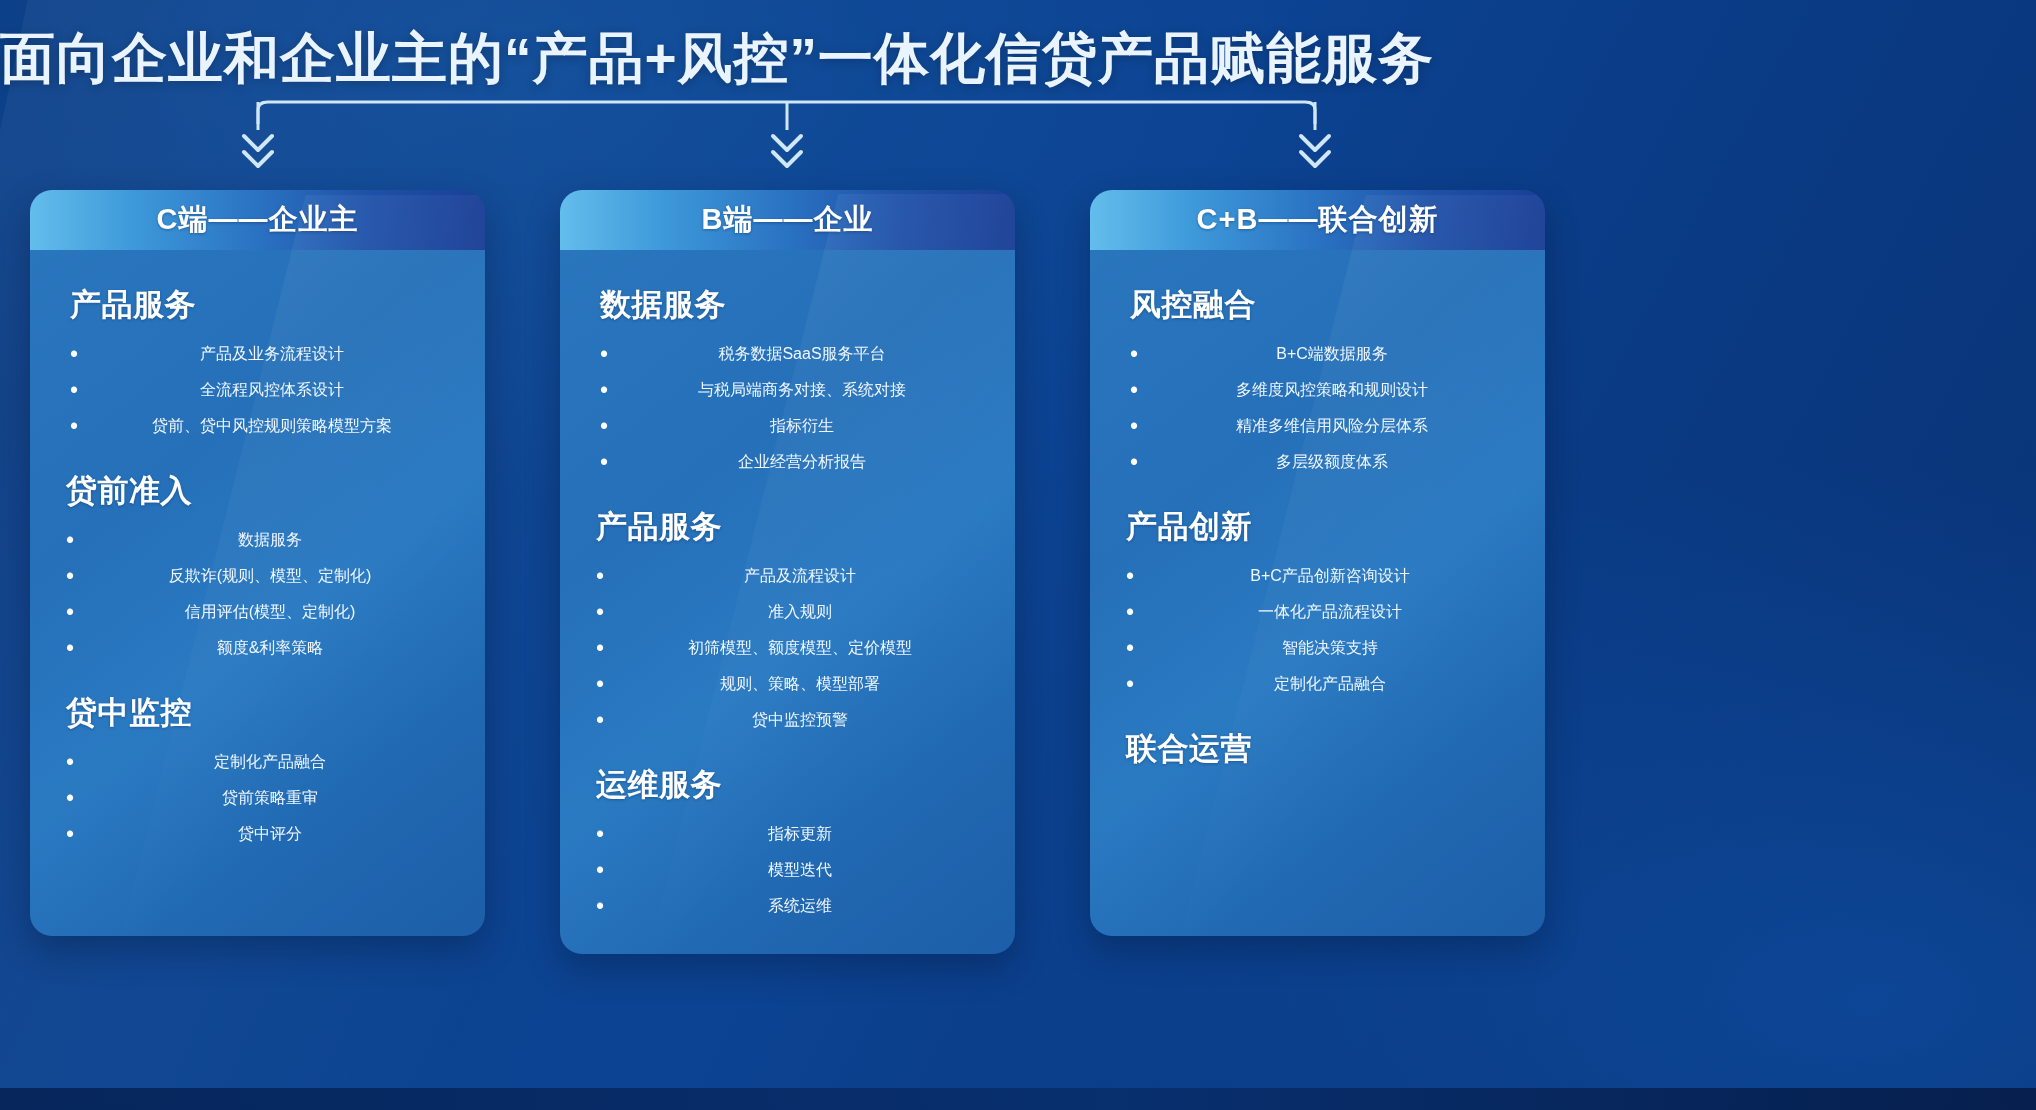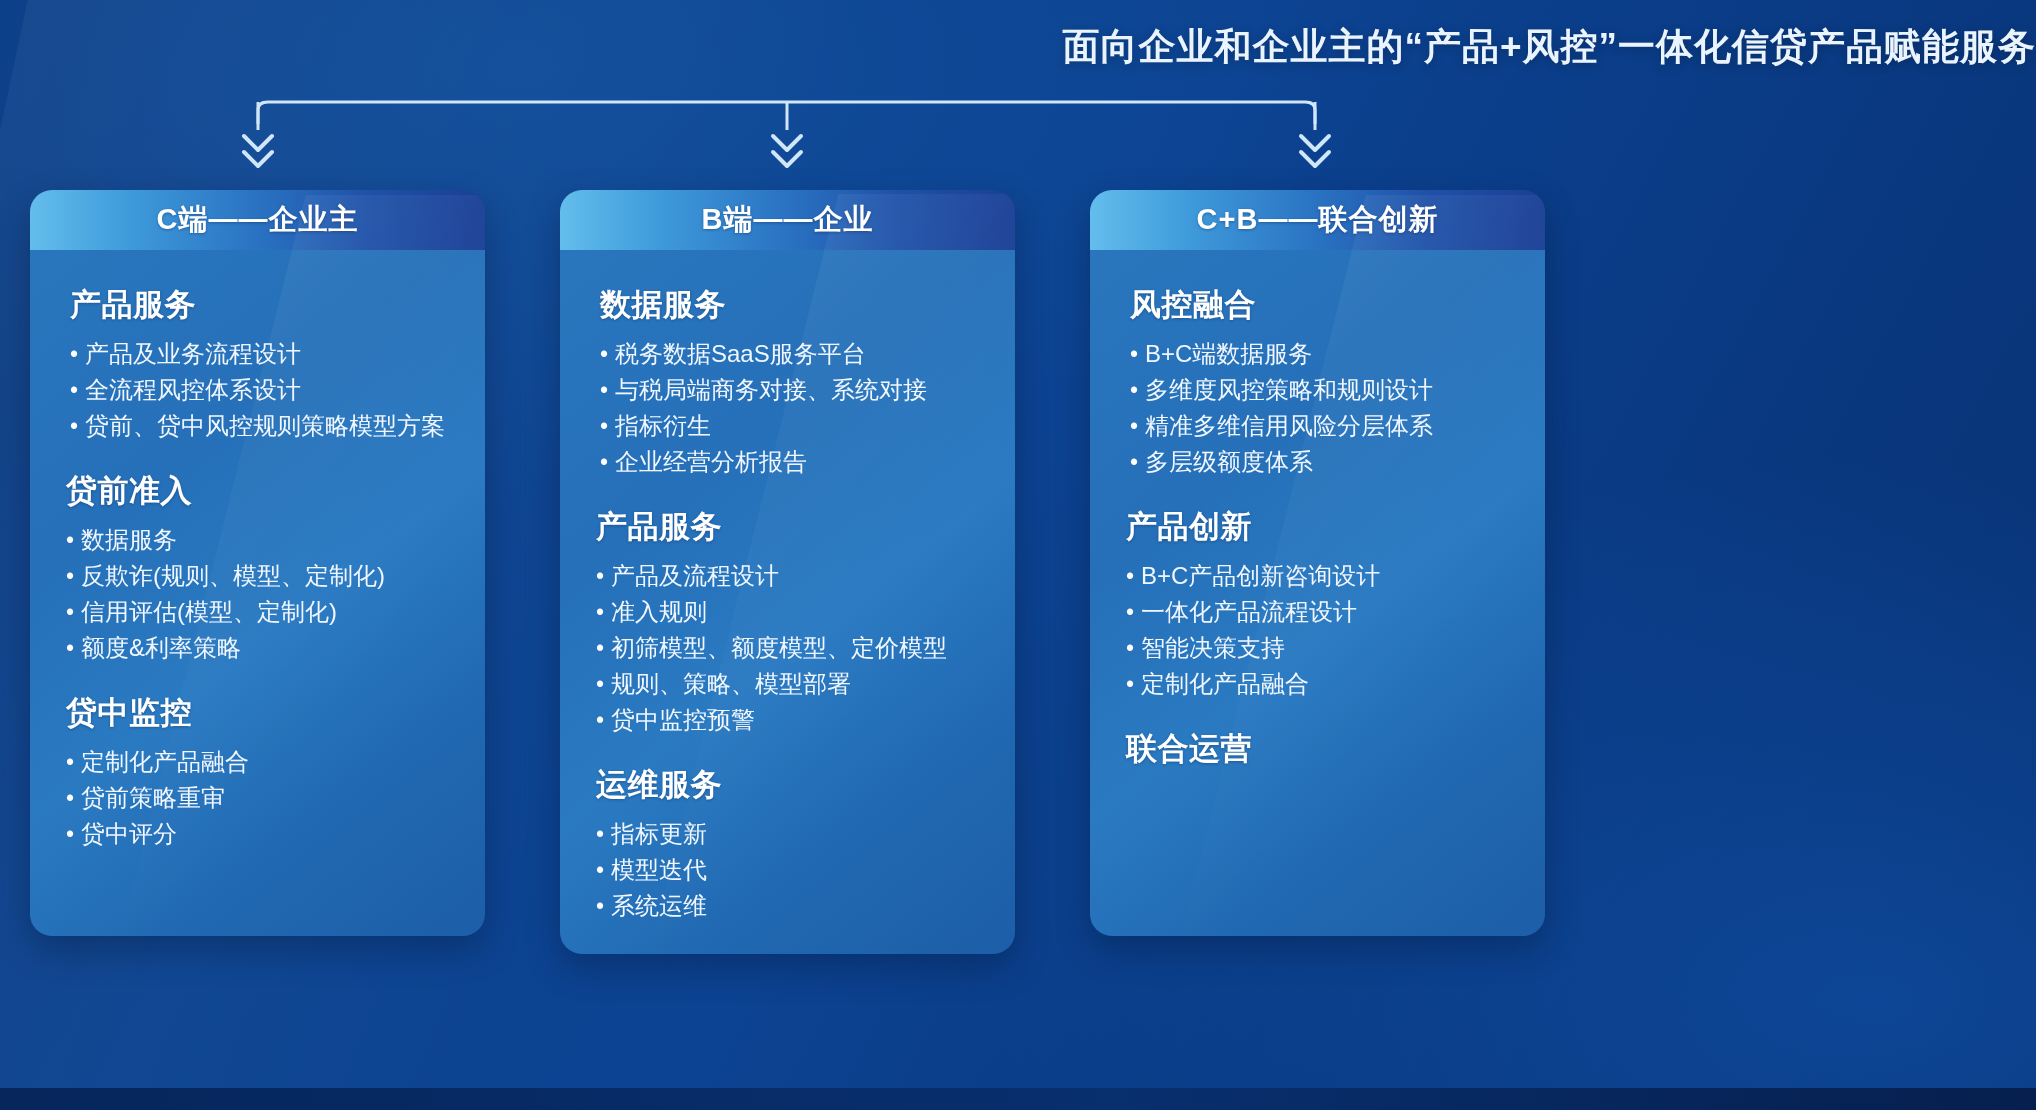--- a/index.html
+++ b/index.html
@@ -25,22 +25,22 @@
   #bottombar{
     position:absolute;left:0;bottom:0;width:100%;height:22px;
     background:linear-gradient(90deg,#072a63,#0a3madeup);
     background:linear-gradient(90deg,#06265c,#0a3madeup 0%,#072c6a 100%);
     background:linear-gradient(90deg,#06265c 0%,#082f6e 55%,#061f4e 100%);
   }
 
   
   .title{
     position:absolute;left:0;top:22px;width:100%;
-    text-align:right;
-    font-size:37px;font-weight:bold;letter-spacing:1px;
+    text-align:left;
+    font-size:55px;font-weight:bold;letter-spacing:1px;
     color:#eaf4ff;
     text-shadow:0 2px 10px rgba(0,0,0,.25);
     white-space:nowrap;
   }
 
   
   .connector{position:absolute;left:0;top:96px;width:2036px;height:90px;}
   .connector svg{display:block;}
 
   
@@ -71,24 +71,25 @@
   .section{position:relative;padding:0 26px 0 40px;}
   .section + .section{margin-top:26px;padding-left:36px;}
   .sec-title{
     font-size:31px;font-weight:bold;color:#ffffff;
     margin:8px 0 10px 0;letter-spacing:.5px;
     text-shadow:0 1px 3px rgba(0,20,60,.3);
   }
   ul.bullets{list-style:none;margin:0;padding:0;}
   ul.bullets li{
     position:relative;
-    font-size:24px;line-height:36px;
+    font-size:16px;line-height:36px;
     color:#f0f7ff;
     padding-left:15px;
     white-space:nowrap;
+    text-align:center;
   }
   ul.bullets li:before{
     content:"•";position:absolute;left:0;top:0;
     font-size:23px;color:#ffffff;
   }
 
   
   #card-c{left:30px;width:455px;}
   #card-b{left:560px;width:455px;}
   #card-cb{left:1090px;width:455px;}

